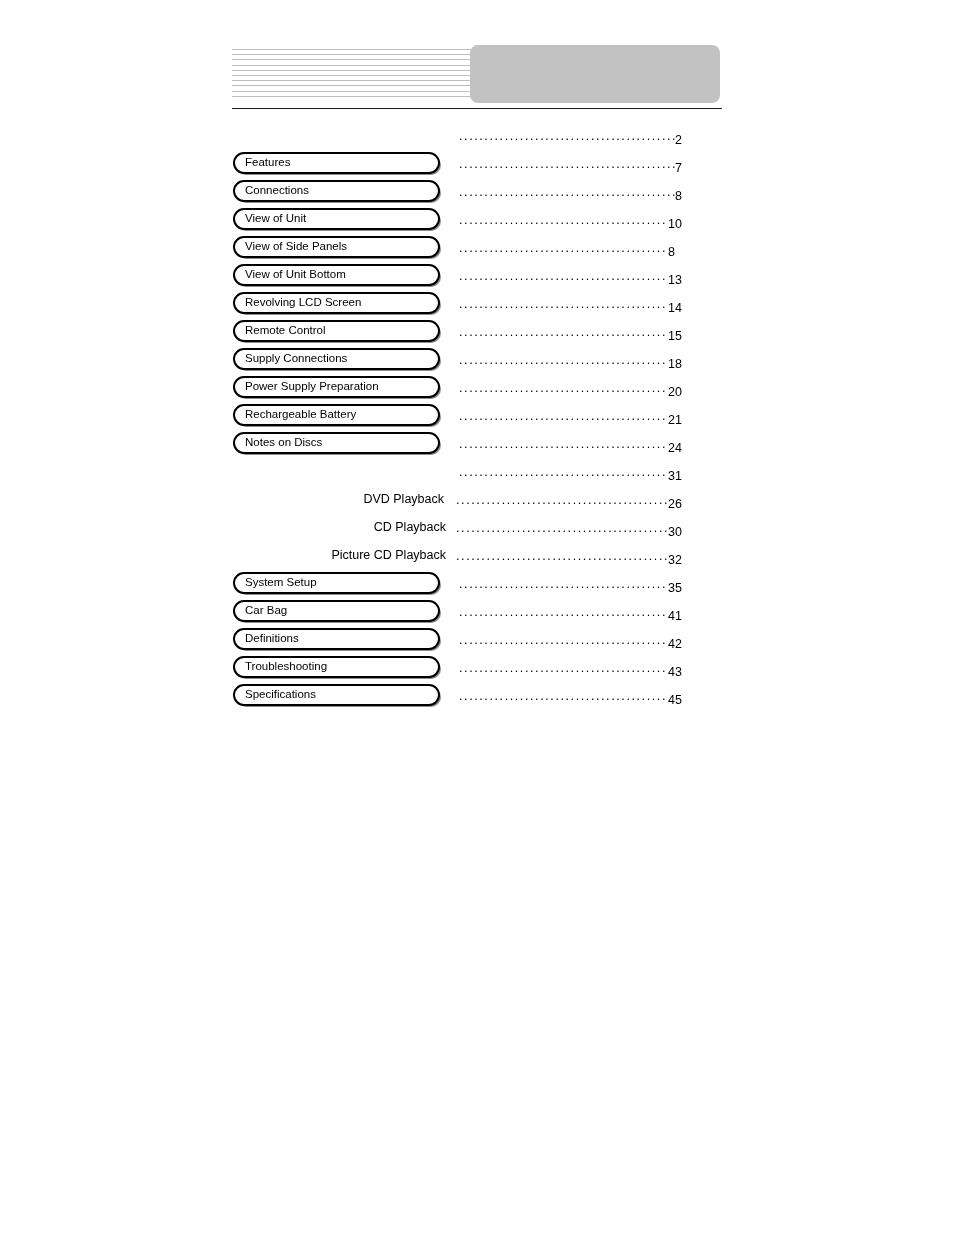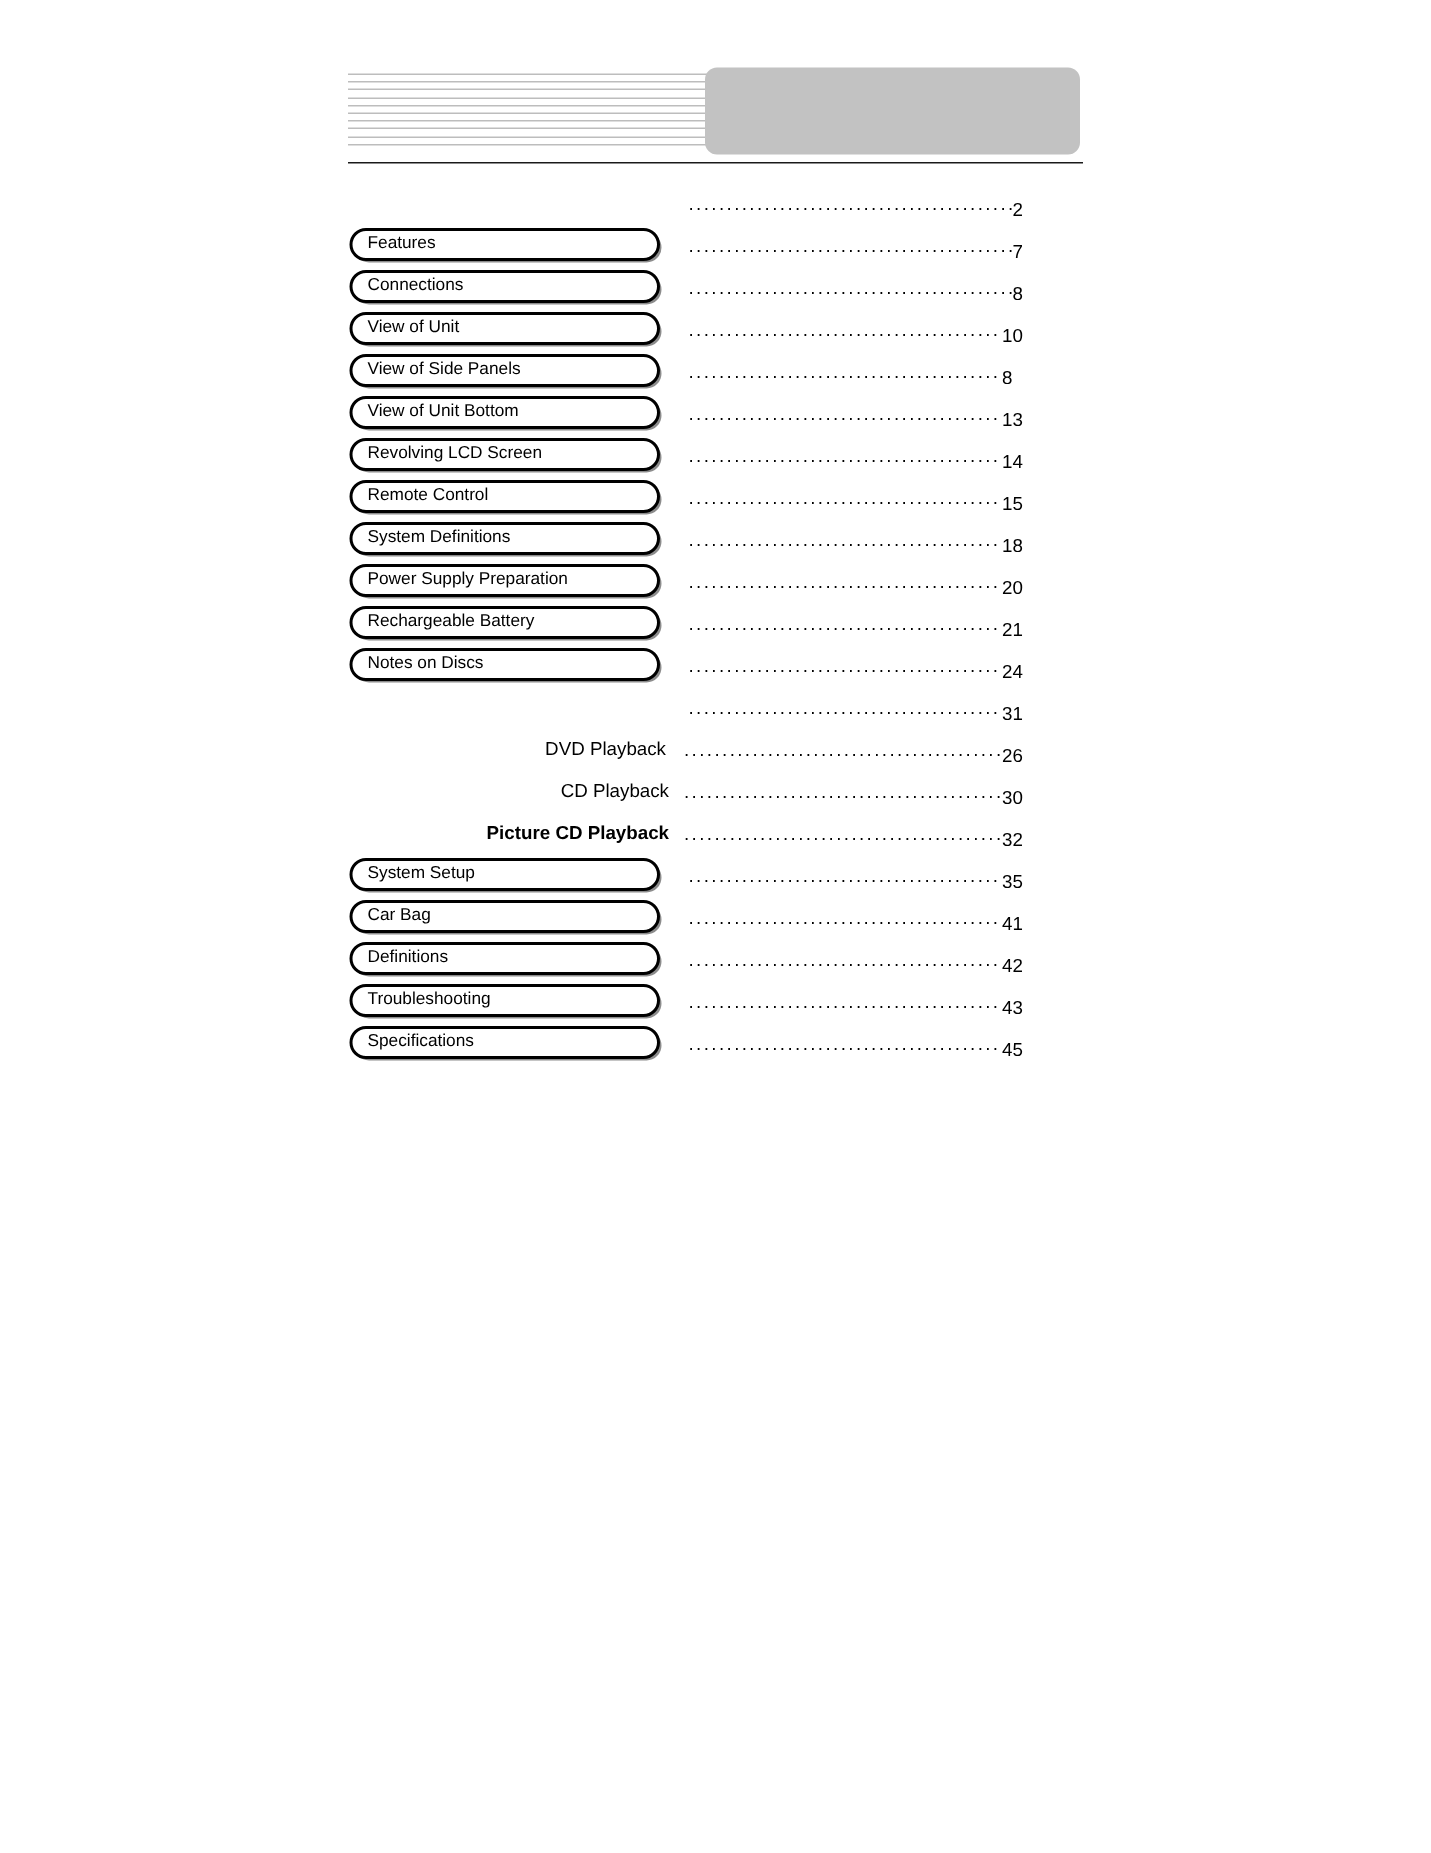--- a/index.html
+++ b/index.html
@@ -239,21 +239,21 @@
           <div class="pill-shadow"></div>
           <div class="pill"></div>
           <div class="pill-label">Remote Control</div>
         </div>
         <div class="leader-wrap" style="left: 459px; width: 224px;"><span class="leader-dots" style="width: 209px;">........................................................................................................................</span><span class="page-num">15</span></div>
       </div>
       <div class="toc-row">
         <div class="pill-wrap">
           <div class="pill-shadow"></div>
           <div class="pill"></div>
-          <div class="pill-label">System Definitions</div>
+          <div class="pill-label">Supply Connections</div>
         </div>
         <div class="leader-wrap" style="left: 459px; width: 224px;"><span class="leader-dots" style="width: 209px;">........................................................................................................................</span><span class="page-num">18</span></div>
       </div>
       <div class="toc-row">
         <div class="pill-wrap">
           <div class="pill-shadow"></div>
           <div class="pill"></div>
           <div class="pill-label">Power Supply Preparation</div>
         </div>
         <div class="leader-wrap" style="left: 459px; width: 224px;"><span class="leader-dots" style="width: 209px;">........................................................................................................................</span><span class="page-num">20</span></div>
@@ -279,21 +279,21 @@
       </div>
       <div class="toc-row sub">
         <div class="sub-label" style="left: 248px; width: 196px;">DVD Playback</div>
         <div class="leader-wrap" style="left: 456px; width: 227px;"><span class="leader-dots" style="width: 212px;">........................................................................................................................</span><span class="page-num">26</span></div>
       </div>
       <div class="toc-row sub">
         <div class="sub-label" style="left: 250px; width: 196px;">CD Playback</div>
         <div class="leader-wrap" style="left: 456px; width: 227px;"><span class="leader-dots" style="width: 212px;">........................................................................................................................</span><span class="page-num">30</span></div>
       </div>
       <div class="toc-row sub">
-        <div class="sub-label" style="left: 250px; width: 196px; font-weight: bold;">Picture CD Playback</div>
+        <div class="sub-label" style="left: 250px; width: 196px;">Picture CD Playback</div>
         <div class="leader-wrap" style="left: 456px; width: 227px;"><span class="leader-dots" style="width: 212px;">........................................................................................................................</span><span class="page-num">32</span></div>
       </div>
       <div class="toc-row">
         <div class="pill-wrap">
           <div class="pill-shadow"></div>
           <div class="pill"></div>
           <div class="pill-label">System Setup</div>
         </div>
         <div class="leader-wrap" style="left: 459px; width: 224px;"><span class="leader-dots" style="width: 209px;">........................................................................................................................</span><span class="page-num">35</span></div>
       </div>

